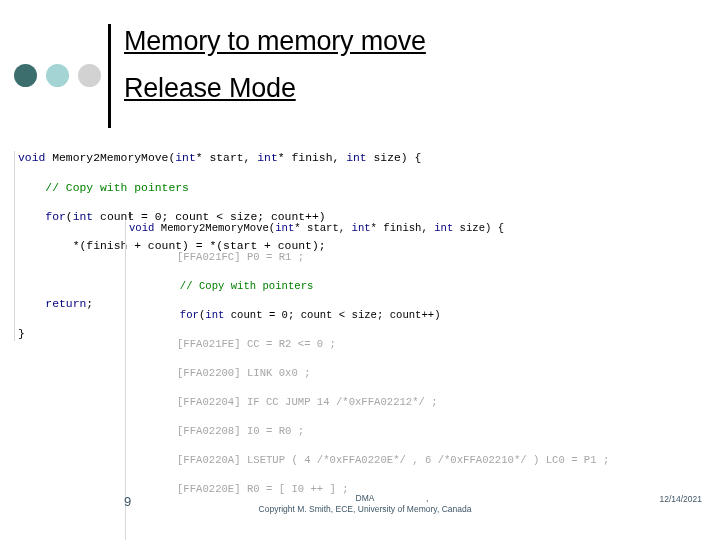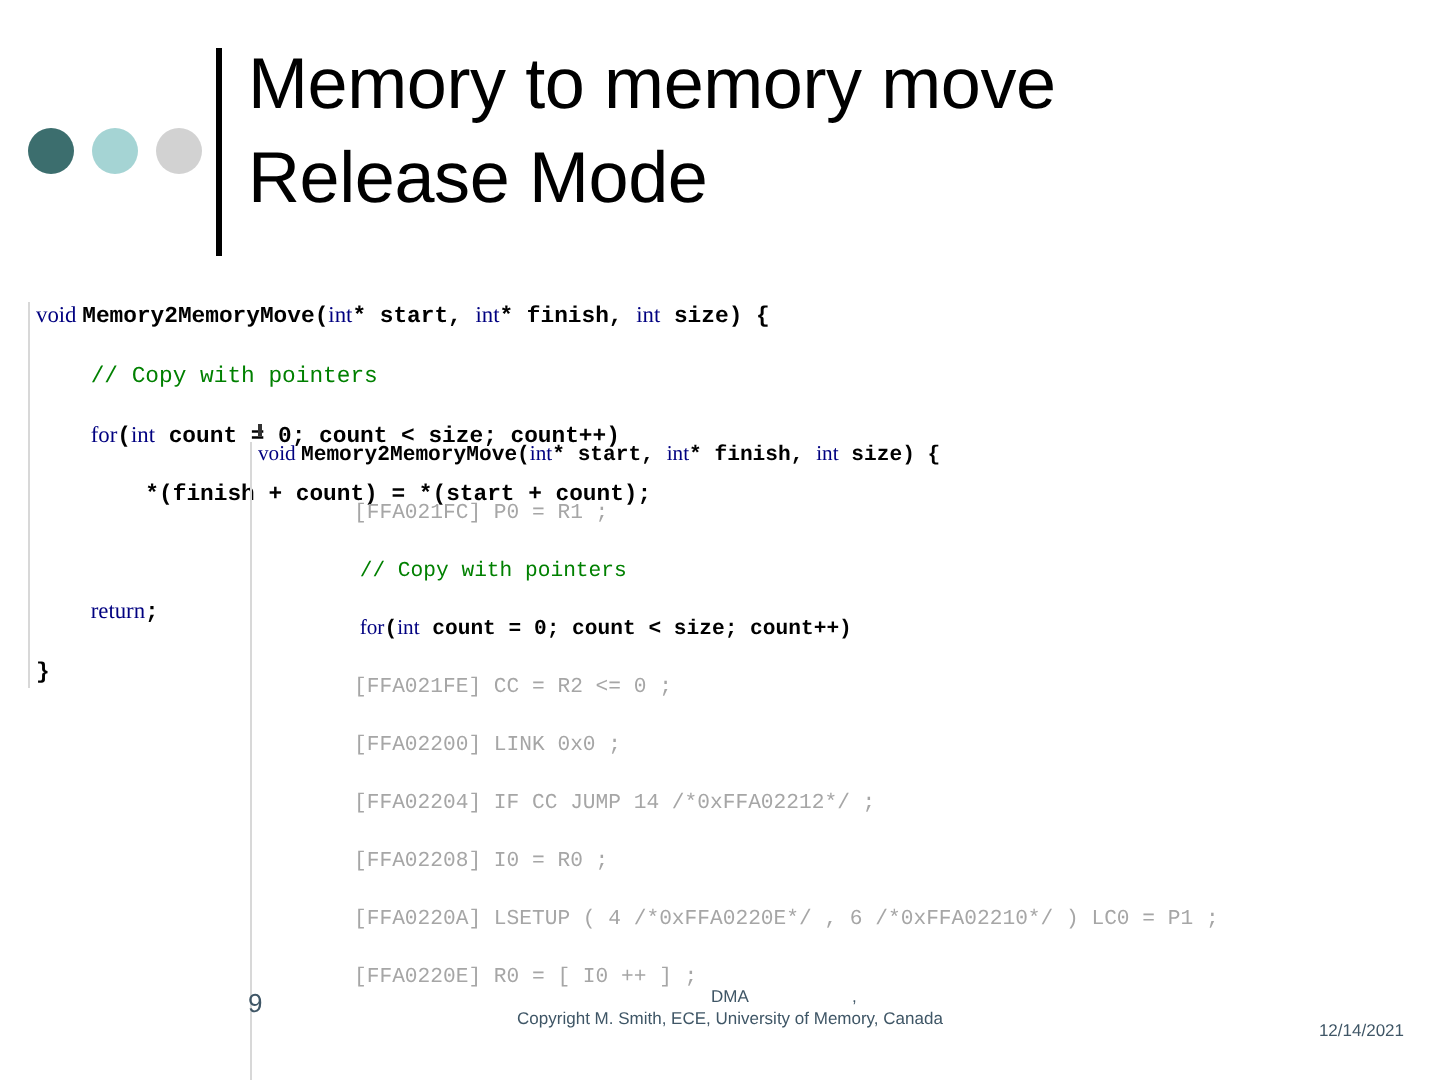--- a/index.html
+++ b/index.html
@@ -47,26 +47,27 @@
     top: 2px;
     width: 3px;
     height: 104px;
     background: #000000;
   }
   #slide-title {
     position: absolute;
     left: 124px;
     top: -4px;
     width: 580px;
-    font-size: 36px;
+    font-size: 27px;
     line-height: 47px;
     color: #000000;
     font-weight: normal;
     letter-spacing: -0.2px;
     white-space: pre-line;
+    text-decoration: underline;
   }
 
   
   .code-box {
     position: absolute;
     font-family: "Liberation Mono", "DejaVu Sans Mono", monospace;
     white-space: pre;
     border-left: 1px solid #d8d8d8;
     box-sizing: border-box;
   }
@@ -89,23 +90,23 @@
   #asm-tick {
     position: absolute;
     left: 129px;
     top: 212px;
     width: 2px;
     height: 6px;
     background: #333333;
   }
 
   .ln { display: block; height: inherit; }
-  .kw  { color: #000080; font-family: Liberation Serif, serif; }
+  .kw  { color: #000080; }
   .cmt { color: #008000; }
-  .pln { color: #000000; font-weight: bold; }
+  .pln { color: #000000; }
   .asm { color: #a6a6a6; margin-left: 48px; }
 
   
   #footer {
     position: absolute;
     left: 0;
     top: 490px;
     width: 720px;
     height: 44px;
     color: #3f5666;
@@ -129,21 +130,21 @@
   #footer-copyright { display: block; }
   #footer-dot {
     position: absolute;
     left: 426px;
     top: 3px;
     font-size: 8.5px;
   }
   #footer-date {
     position: absolute;
     right: 18px;
-    top: 20px;
+    top: 4px;
     font-size: 8.5px;
   }
 </style>
 </head>
 <body>
 
 <div id="title-block">
   <div id="bullet-decor">
     <span class="deco-dot d1" style="background: rgb(60, 110, 110);"></span>
     <span class="deco-dot d2" style="background: rgb(165, 212, 212);"></span>

